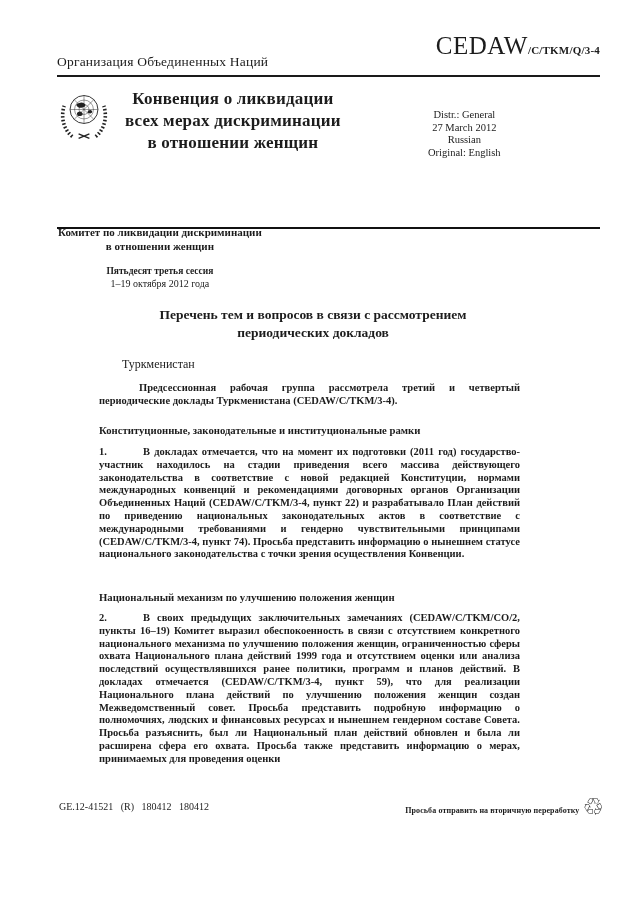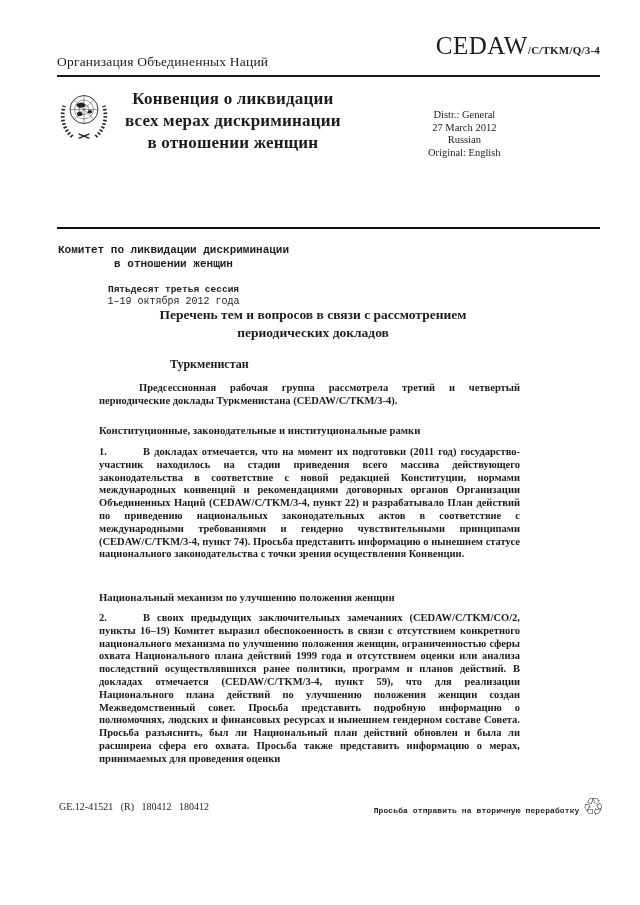--- a/index.html
+++ b/index.html
@@ -9,38 +9,38 @@
   }
   .abs{position:absolute;text-align:center;}
   .org-name{top:54px;left:57px;font-size:13.5px;letter-spacing:.2px;}
   .doc-symbol{top:32px;right:40px;font-size:25px;font-weight:400;letter-spacing:.5px;}
   .doc-symbol .suffix{font-size:11px;font-weight:700;letter-spacing:.2px;}
   .rule-1{top:75px;left:57px;width:543px;height:2px;background:#1a1a1a;}
   .emblem{top:84px;left:57px;width:54px;height:60px;}
   .conv-title{top:88px;left:125px;font-size:17px;font-weight:700;line-height:22px;letter-spacing:.2px;}
   .distr-block{top:91px;left:428px;font-size:10.5px;line-height:12.6px;margin-top:18px;}
   .rule-2{top:227px;left:57px;width:543px;height:2.4px;background:#111;}
-  .committee{top:244px;left:58px;font-family:Liberation Mono, monospace;}
+  .committee{top:226px;left:58px;}
   .committee .c-line{font-size:11px;font-weight:700;line-height:13.5px;}
   .committee .c-session{font-size:9.5px;font-weight:700;line-height:11.5px;margin-top:13px;}
   .committee .c-dates{font-size:10px;line-height:11.5px;}
   .page-title{top:306px;left:122px;width:382px;font-size:13.5px;font-weight:700;line-height:17.5px;}
-  .country{top:357px;left:122px;font-size:12px;font-weight:700;margin-left:48px;}
+  .country{top:357px;left:122px;font-size:12px;font-weight:400;}
   .body-col{left:99px;width:421px;font-size:10.5px;line-height:12.8px;text-align:justify;font-weight:bold;}
   .intro{top:382px;}
   .intro .p-text-indent{display:inline-block;width:40px;}
   .sec-head{left:99px;font-size:10.7px;font-weight:700;}
   .sec-head-1{top:424px;}
   .para-1{top:446px;}
   .sec-head-2{top:591px;}
   .para-2{top:612px;}
   .pnum{display:inline-block;width:44px;}
   .footer-left{top:801px;left:59px;font-size:10px;word-spacing:5px;}
   .footer-right{top:795px;right:36px;display:flex;align-items:center;gap:3px;}
-  .footer-right .r-text{font-size:8px;font-weight:700;letter-spacing:.1px;padding-top:6px;font-family:Liberation Mono, monospace;}
+  .footer-right .r-text{font-size:8px;font-weight:700;letter-spacing:.1px;padding-top:6px;}
   .footer-right .r-icon{font-size:24px;line-height:24px;font-family:"DejaVu Sans",sans-serif;font-weight:400;}
   svg .ln{stroke:#222;fill:none;}
 </style>
 </head>
 <body>
 
 <div class="page">
 
   <div class="abs org-name">Организация Объединенных Наций</div>
   <div class="abs doc-symbol"><span>CEDAW</span><span class="suffix">/C/TKM/Q/3-4</span></div>

